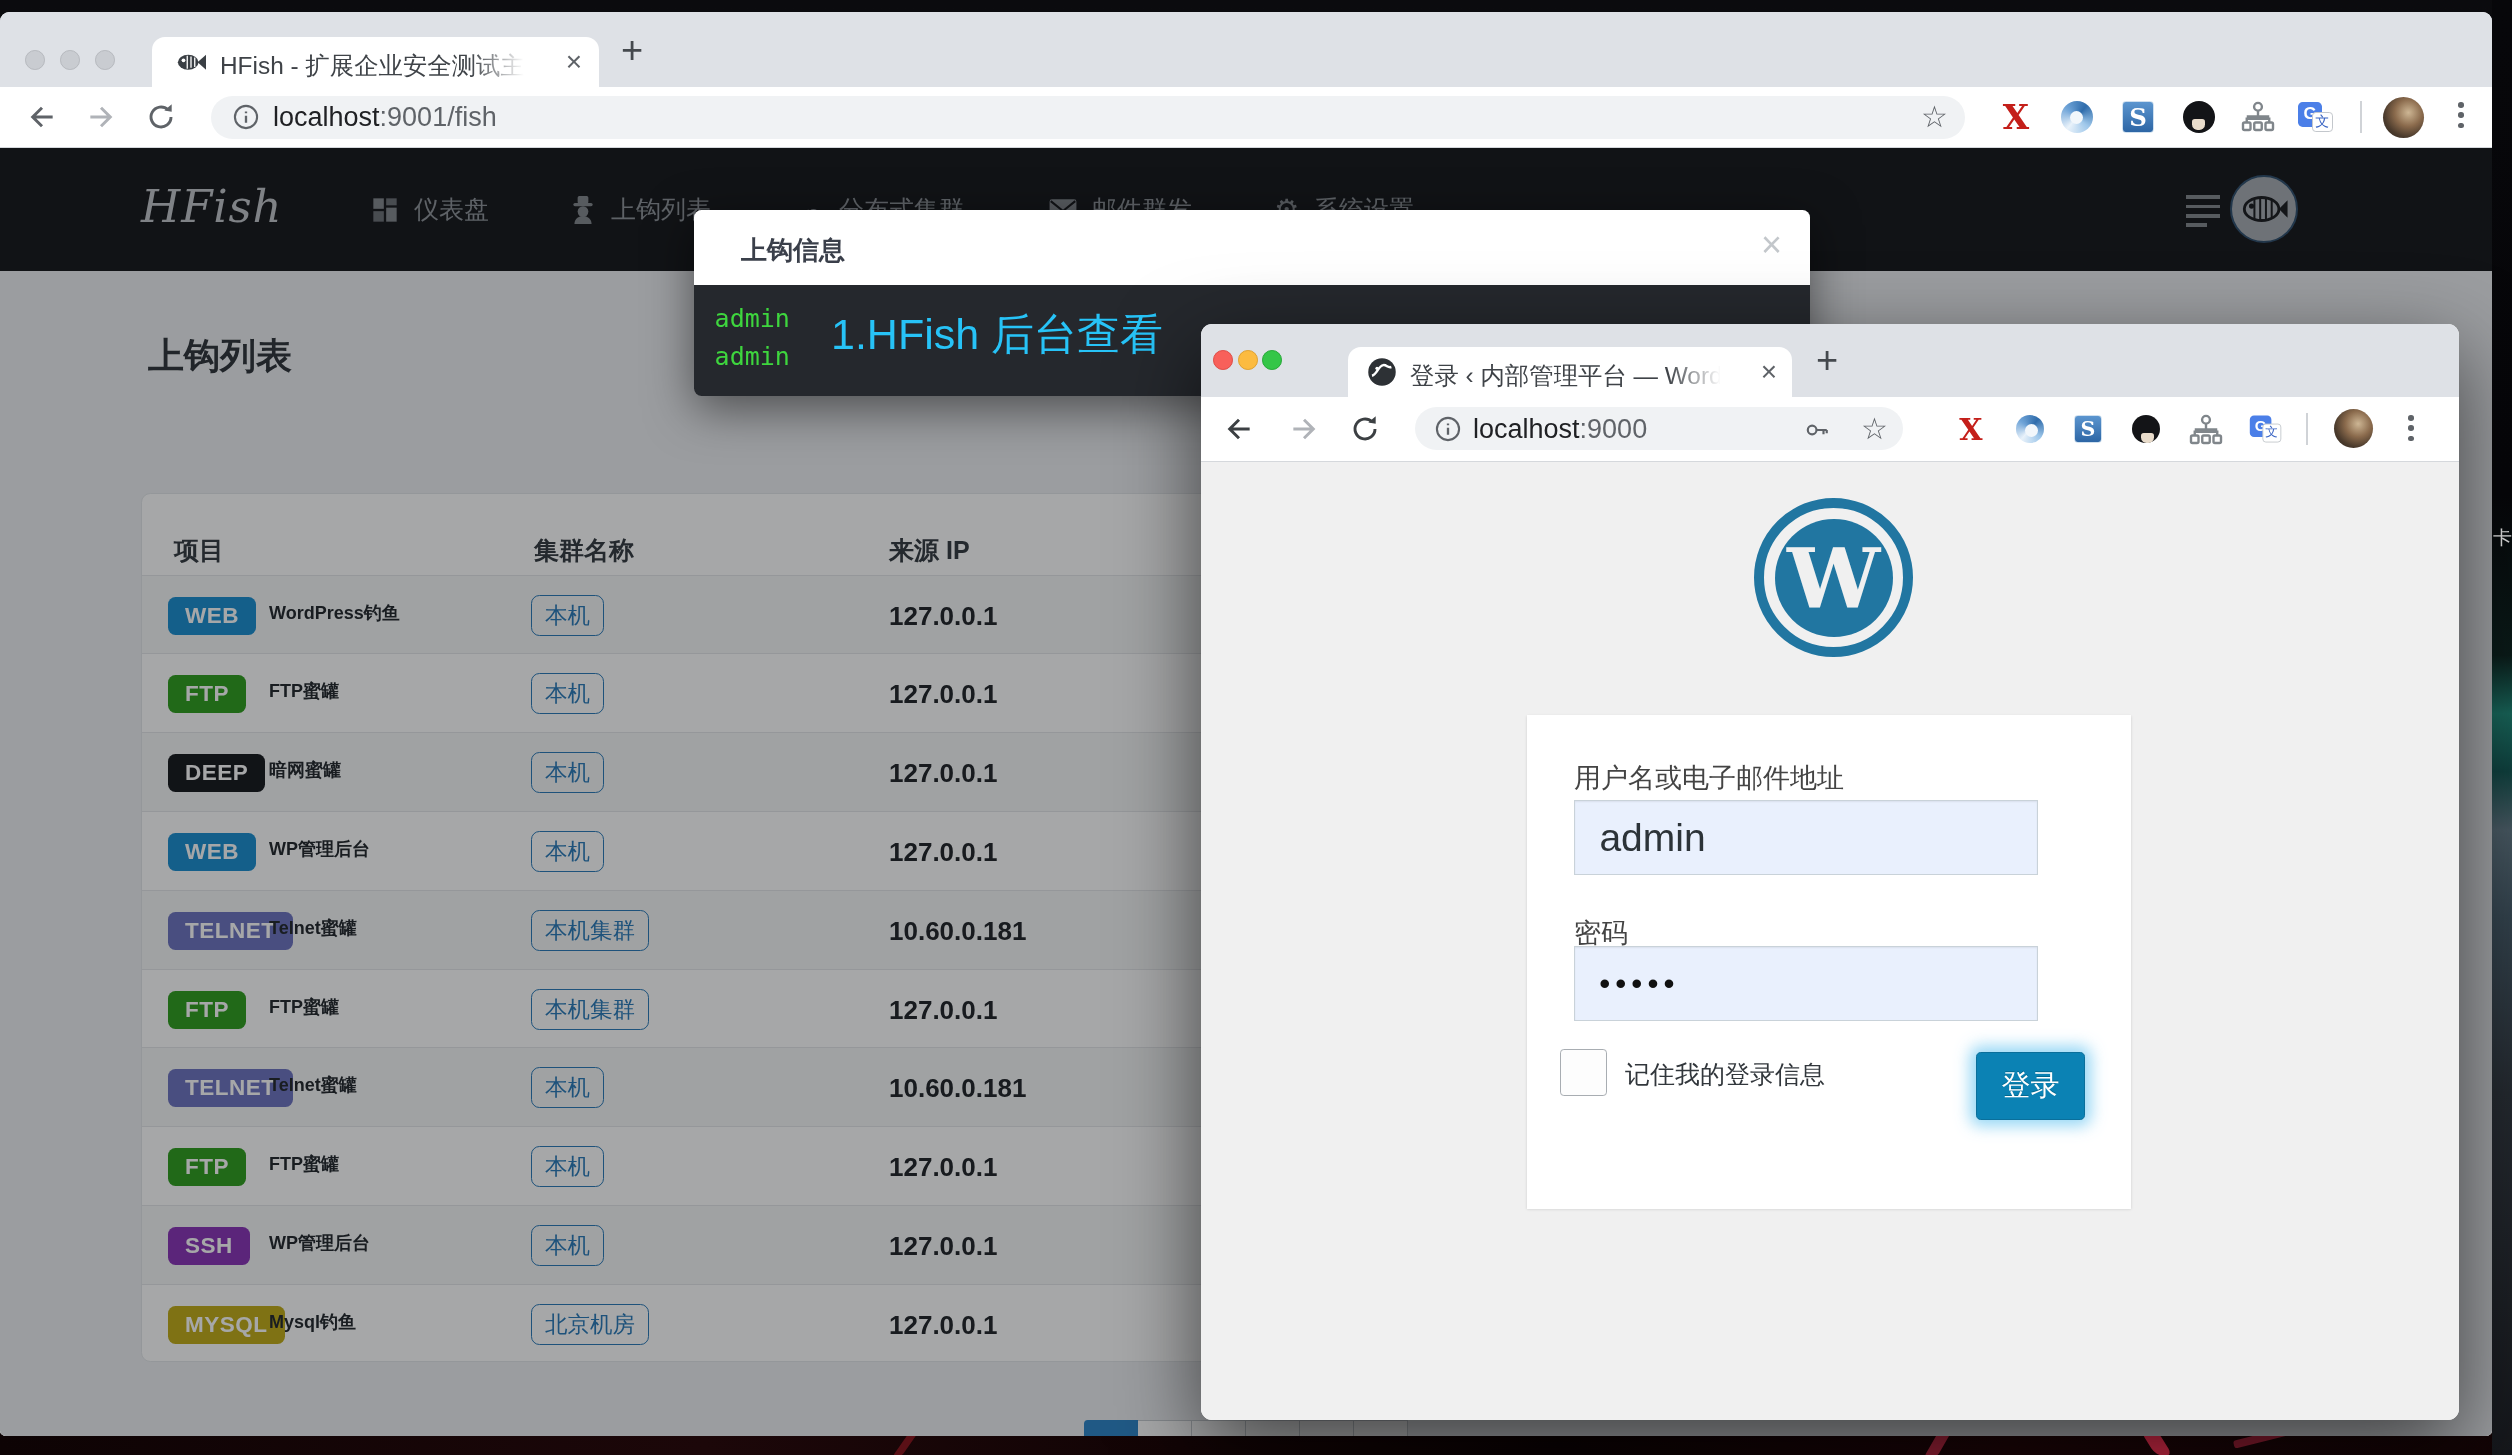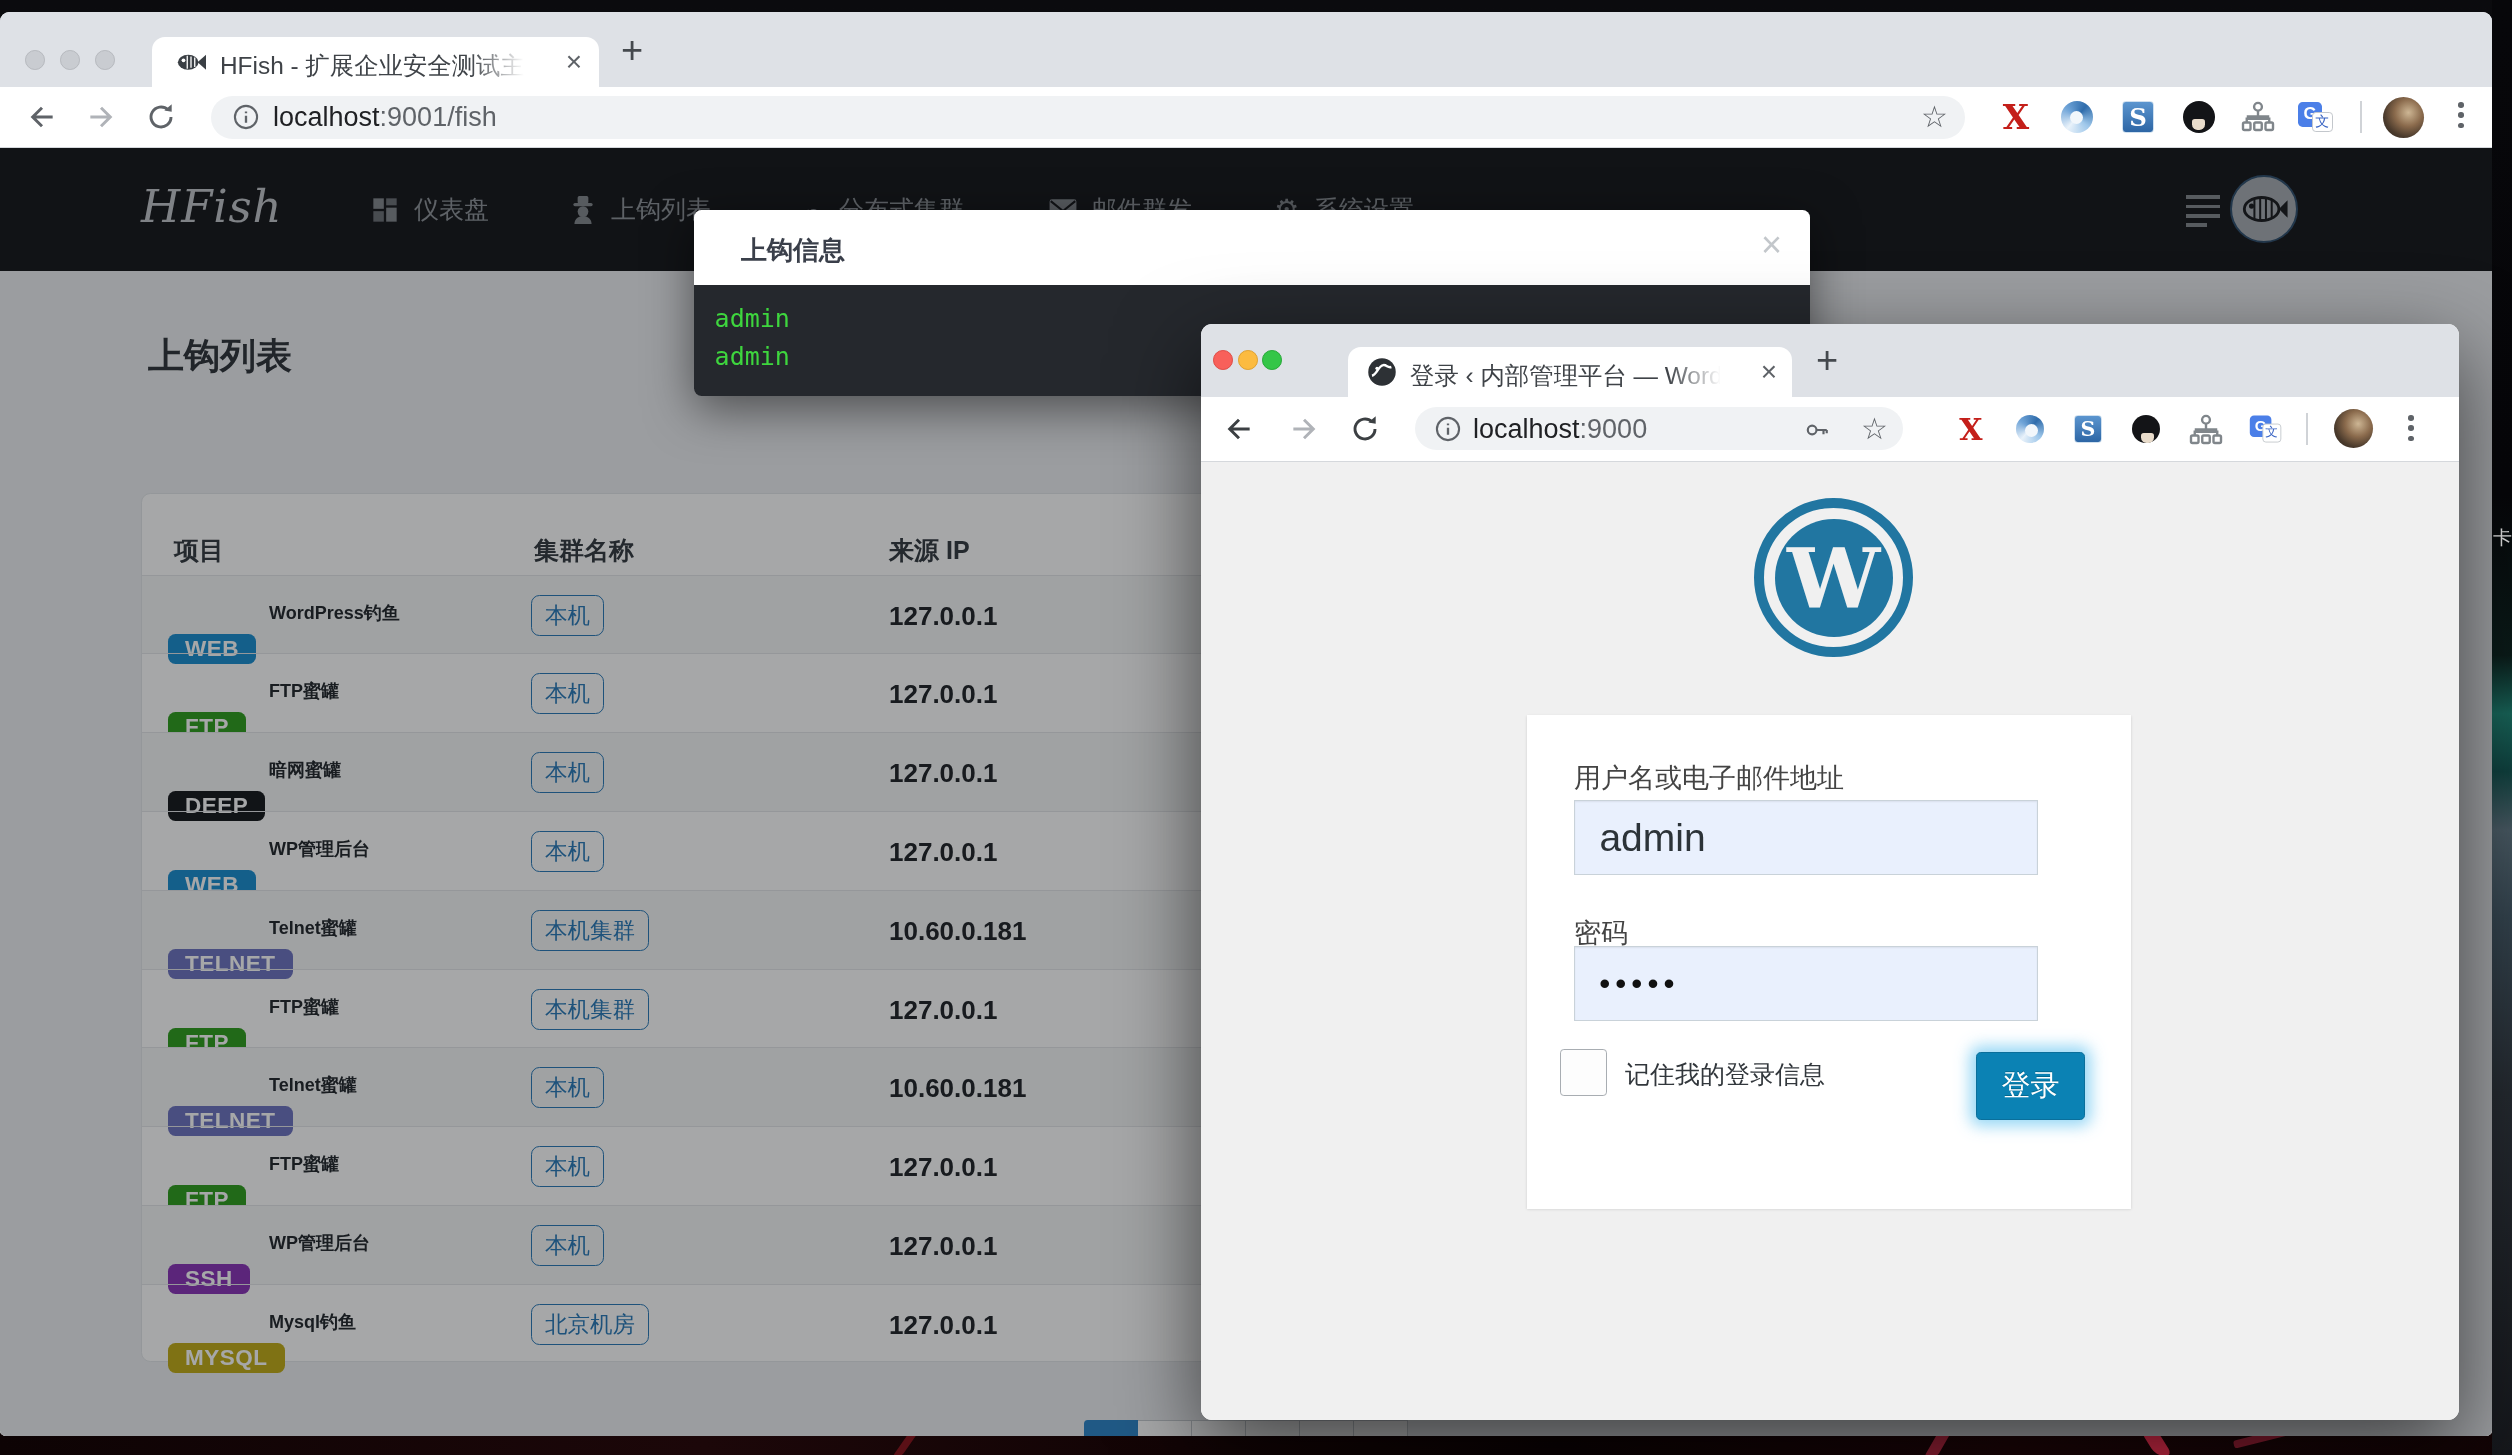--- a/index.html
+++ b/index.html
@@ -73,22 +73,22 @@
   .sel-arrows { position:absolute; right:17px; top:13px; display:flex; flex-direction:column; gap:3.8px; }
   .sel-arrows i { width:0; height:0; border-left:7.5px solid transparent; border-right:7.5px solid transparent; }
   .sel-arrows .up { border-bottom:9.4px solid #4a5056; }
   .sel-arrows .dn { border-top:9.4px solid #4a5056; }
 
   .hf-card { position:absolute; left:141px; top:345px; width:2195px; height:869px; background:#fff;
     border-radius:9.4px; border:0.9px solid #e3e6e9; }
   .th { position:absolute; top:16px; height:81px; display:flex; align-items:center; font-size:25px; font-weight:bold; color:#343a40; }
   .trow { position:absolute; left:0; width:100%; height:79px; border-top:0.9px solid #e4e7ea; }
   .trow.alt { background:#f6f7f8; }
-  .badge { position:absolute; left:26px; top:20.6px; height:30px; border-radius:7.5px; color:#fff;
-    font-size:22.5px; font-weight:bold; display:flex; align-items:center; padding:0 17px; letter-spacing:0.5px;margin-top:37px; }
+  .badge { position:absolute; left:26px; top:20.6px; height:38px; border-radius:7.5px; color:#fff;
+    font-size:22.5px; font-weight:bold; display:flex; align-items:center; padding:0 17px; letter-spacing:0.5px; }
   .rname { position:absolute; left:127px; top:24.4px; font-size:18px; font-weight:600; color:#23282d; }
   .rpill { position:absolute; left:389px; top:19px; height:41px; border:1.9px solid #2b7bb9; border-radius:8.4px;
     color:#2b7bb9; font-size:22.5px; display:flex; align-items:center; padding:0 13px; }
   .rip { position:absolute; left:747px; top:24.4px; font-size:26px; font-weight:bold; color:#212529; }
 
   .pager { position:absolute; left:1084px; top:1272px; display:flex; }
   .pg { width:54px; height:38px; background:#fff; border:0.9px solid #c9cdd2; border-left:none; }
   .pg.active { background:#2e85c8; border:none; }
 
   .hf-overlay { position:absolute; inset:0; background:rgba(8,10,14,.36); }
@@ -350,20 +350,21 @@
       <div class="modal">
         <div class="modal-head">
           <span class="modal-title">上钩信息</span>
           <span class="modal-close">×</span>
         </div>
         <div class="modal-body">
           <div>admin</div>
           <div>admin</div>
         </div>
       </div>
+      <div class="annotation" style="left:831px;top:158px;">1.HFish 后台查看</div>
     </div>
   </div>
 
   <div class="win" style="left:1201px;top:324px;width:1258px;height:1096px;border-radius:11.3px;box-shadow:0 28px 84px rgba(0,0,0,.6);">
 
     <div class="tabstrip" style="height:73px;">
       <span class="light" style="left:12.2px;top:26px;background:#f8605a;border:0.9px solid #df4a44;"></span>
       <span class="light" style="left:37px;top:26px;background:#fcbb40;border:0.9px solid #dfa02e;"></span>
       <span class="light" style="left:61px;top:26px;background:#34c648;border:0.9px solid #24a835;"></span>
 

